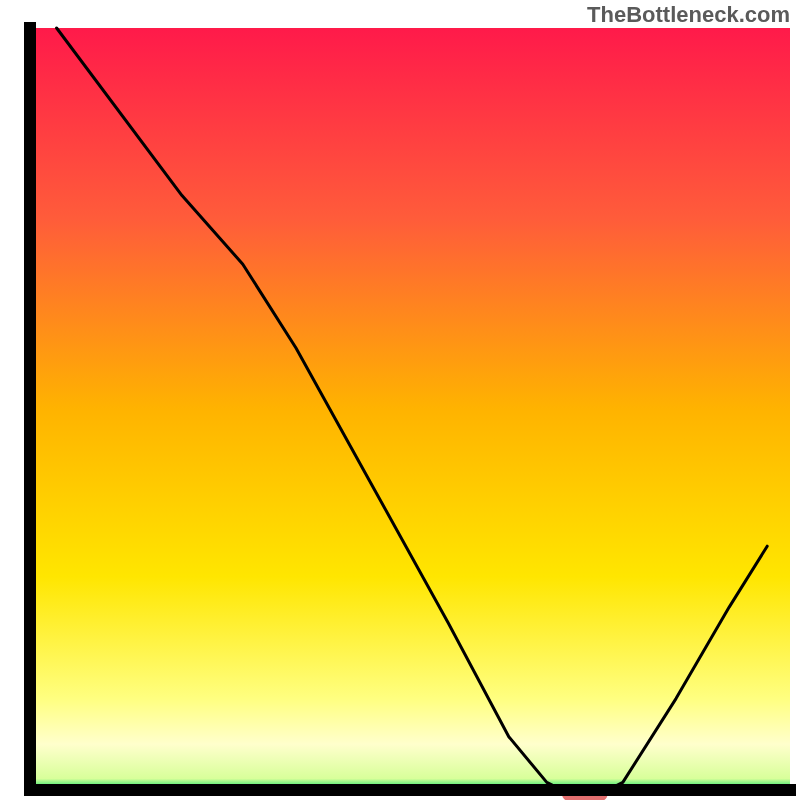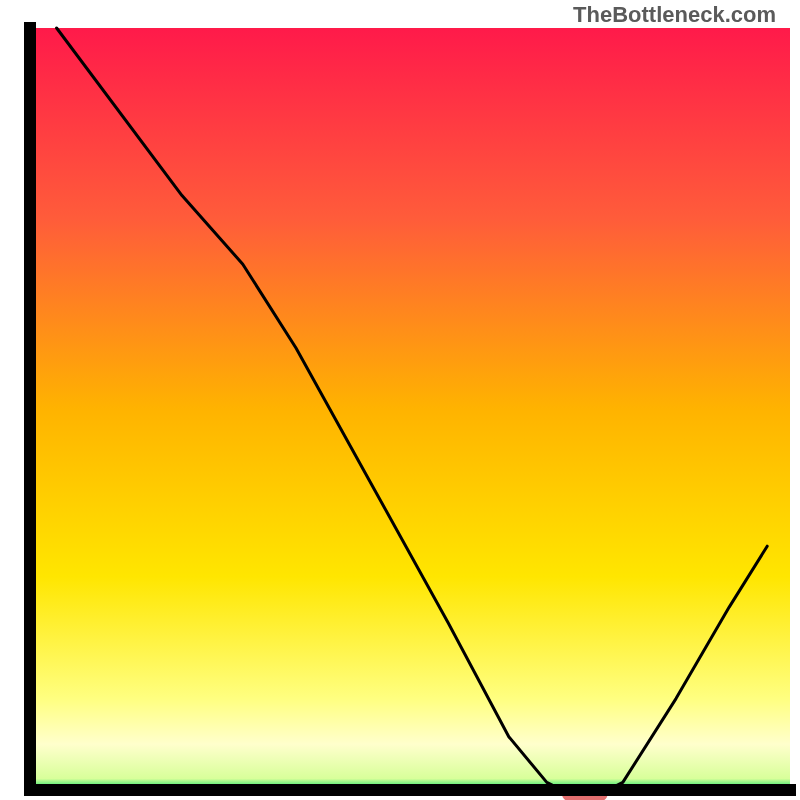--- a/index.html
+++ b/index.html
@@ -12,21 +12,21 @@
     background: #fff;
   }
   .chart-container {
     position: relative;
     width: 800px;
     height: 800px;
   }
   .attribution {
     position: absolute;
     top: 2px;
-    right: 24px;
+    right: 10px;
     font-size: 22px;
     font-weight: 600;
     color: #5a5a5a;
     z-index: 10;
   }
   svg {
     display: block;
     position: absolute;
     top: 0;
     left: 0;

